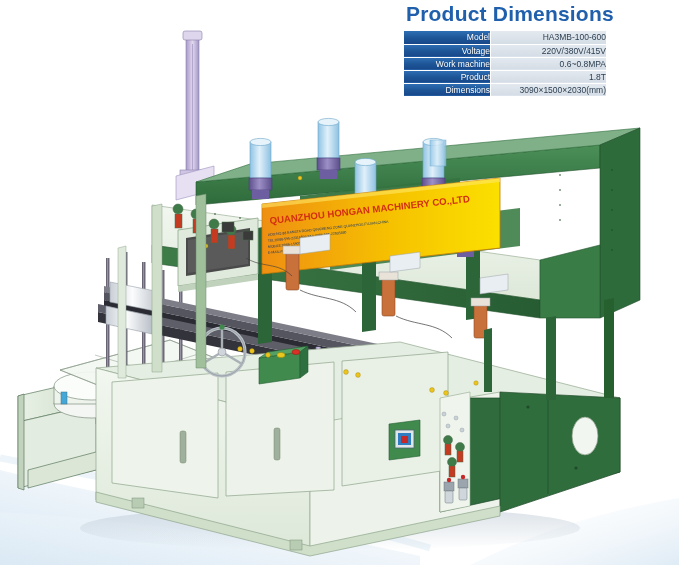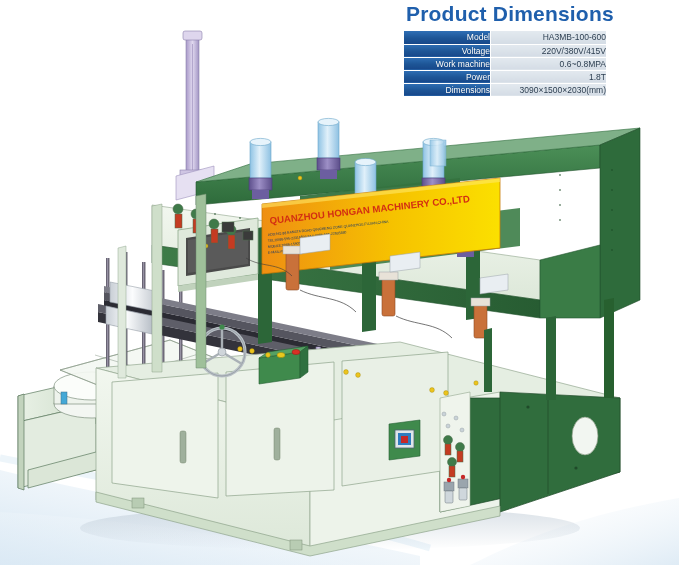--- a/index.html
+++ b/index.html
@@ -461,21 +461,21 @@
           </tr>
           <tr>
             <td class="spec-k">Voltage</td>
             <td class="spec-v">220V/380V/415V</td>
           </tr>
           <tr>
             <td class="spec-k">Work machine</td>
             <td class="spec-v">0.6~0.8MPA</td>
           </tr>
           <tr>
-            <td class="spec-k">Power</td>
+            <td class="spec-k">Product</td>
             <td class="spec-v">1.8T</td>
           </tr>
           <tr>
             <td class="spec-k">Dimensions</td>
             <td class="spec-v">3090×1500×2030(mm)</td>
           </tr>
         </tbody>
     </table>
   </div>
 

